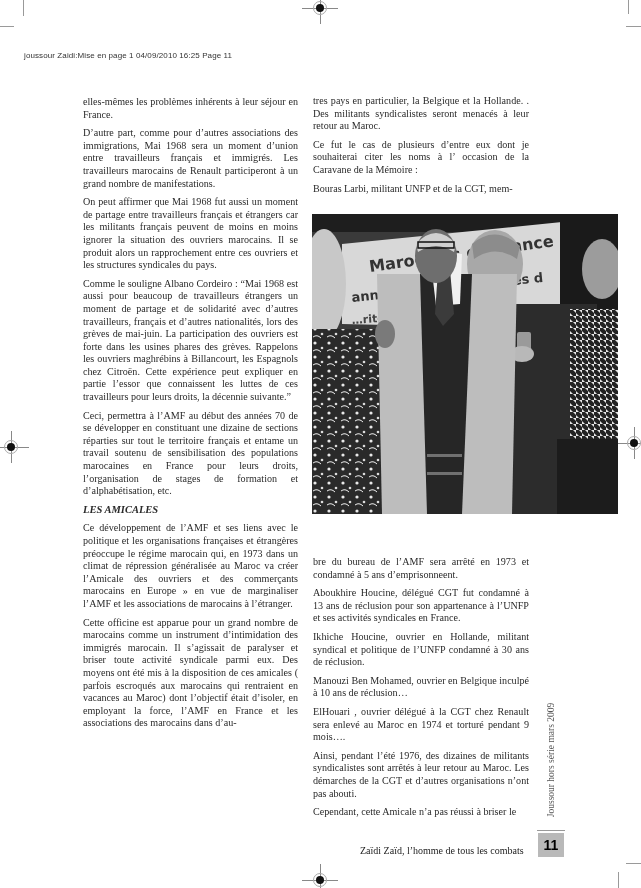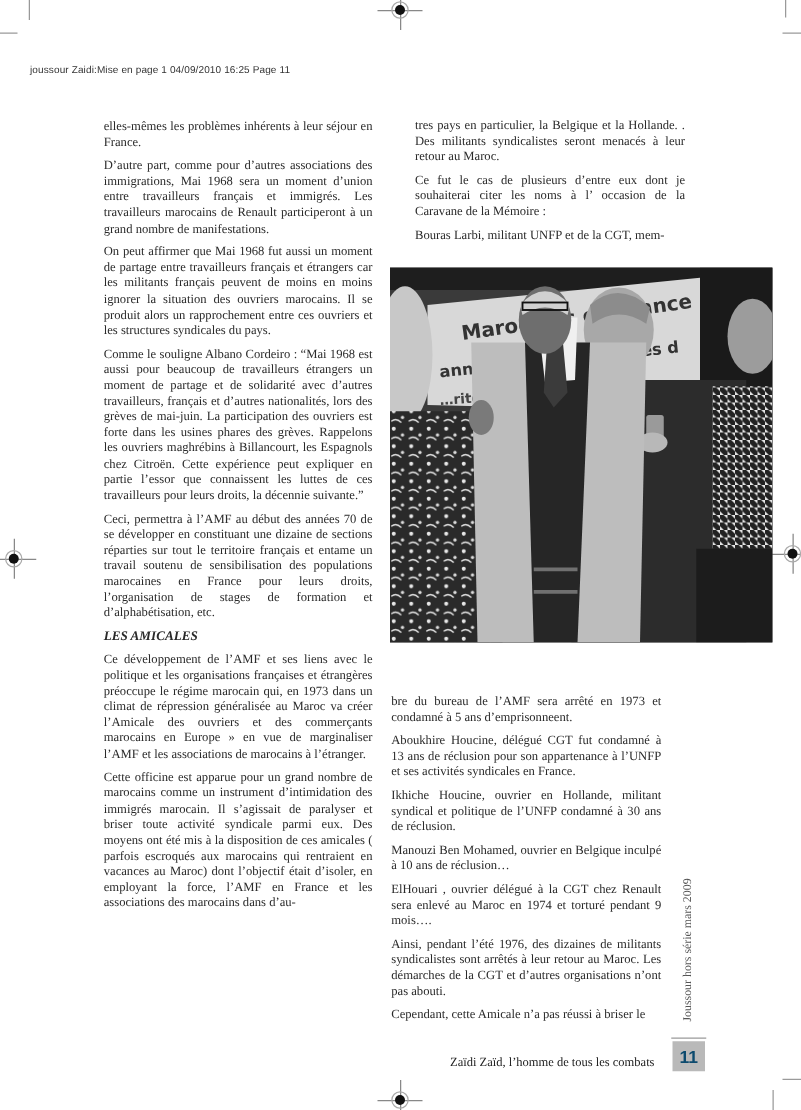--- a/index.html
+++ b/index.html
@@ -9,29 +9,29 @@
   .crop { position: absolute; background: #9a9a9a; }
   .reg { position: absolute; width: 12px; height: 12px; }
   .reg .dot { position: absolute; left: 2px; top: 2px; width: 8px; height: 8px; border-radius: 50%; background: #111; }
   .reg .ring { position: absolute; left: -1px; top: -1px; width: 12px; height: 12px; border-radius: 50%; border: 1px solid #aaa; }
   .reg .h { position: absolute; left: -12px; top: 5.5px; width: 36px; height: 1px; background: #888; }
   .reg .v { position: absolute; left: 5.5px; top: -10px; width: 1px; height: 32px; background: #888; }
 
   .col { position: absolute; font-size: 10.1px; line-height: 12.6px; text-align: justify; }
   .col p { margin: 0 0 6px 0; }
   .col-left { left: 83px; top: 96px; width: 215px; }
-  .col-right-top { left: 332px; top: 95px; width: 216px; }
+  .col-right-top { left: 313px; top: 95px; width: 216px; }
   .col-right-bottom { left: 313px; top: 556px; width: 216px; }
   .heading { font-weight: bold; font-size: 10.5px; margin: 0 0 6px 0; text-align: left; font-style: italic; }
 
   .photo { position: absolute; left: 312px; top: 214px; width: 306px; height: 300px; overflow: hidden; background: #2b2b2b; }
   .photo svg { display: block; }
 
   .footer-title { position: absolute; left: 360px; top: 845px; width: 160px; text-align: center; font-size: 10px; color: #222; white-space: nowrap; }
-  .page-box { position: absolute; left: 538px; top: 833px; width: 26px; height: 24px; background: #b9b9b9; display: flex; align-items: center; justify-content: center; font-family: "Liberation Sans", "DejaVu Sans", sans-serif; font-weight: bold; font-size: 14px; color: #0c4a6e; }
+  .page-box { position: absolute; left: 538px; top: 833px; width: 26px; height: 24px; background: #b9b9b9; display: flex; align-items: center; justify-content: center; font-family: "Liberation Sans", "DejaVu Sans", sans-serif; font-weight: bold; font-size: 14px; color: #000000; }
   .side-text { position: absolute; left: 551px; top: 760px; transform: translate(-50%, -50%) rotate(-90deg); font-size: 9.5px; color: #555; white-space: nowrap; }
 </style>
 </head>
 <body>
 
 <div class="slug-rule"></div>
 <div class="slug">joussour Zaidi:Mise en page 1  04/09/2010  16:25  Page 11</div>
 <div class="crop" style="left:0;top:26px;width:14px;height:1px;"></div>
 <div class="crop" style="left:626px;top:26px;width:15px;height:1px;"></div>
 <div class="crop" style="left:628px;top:0;width:1px;height:14px;"></div>

